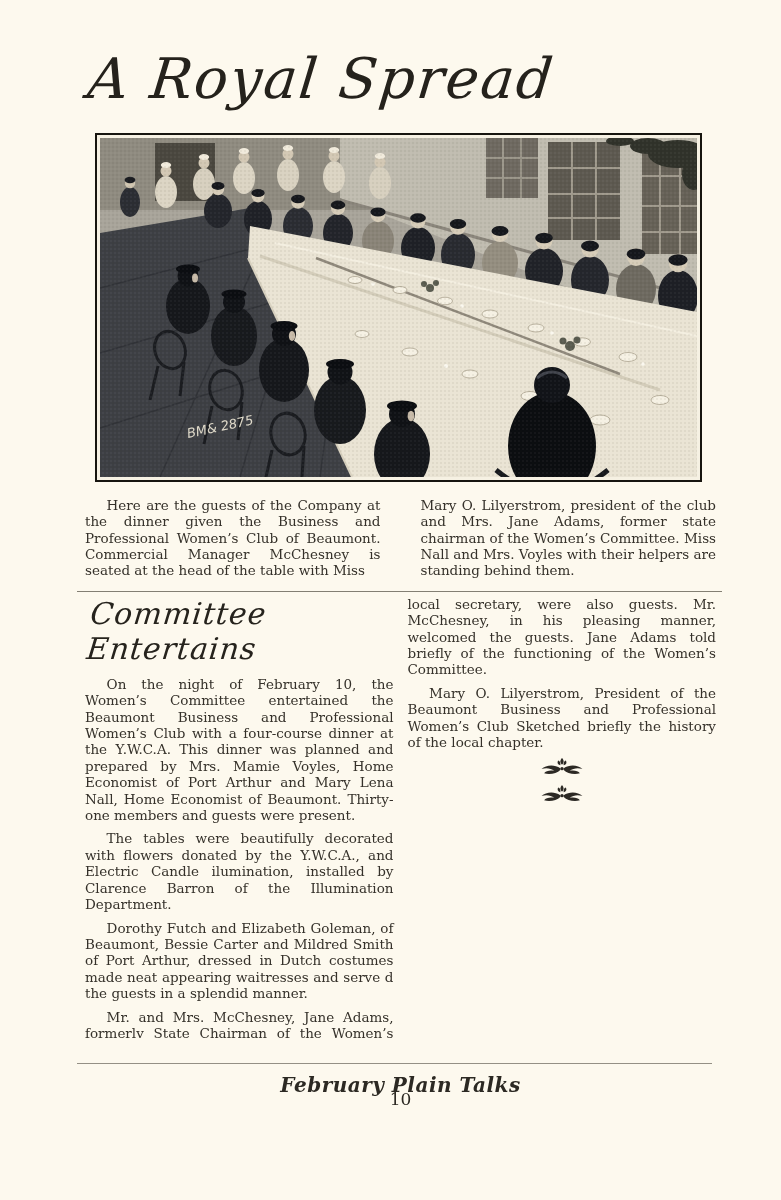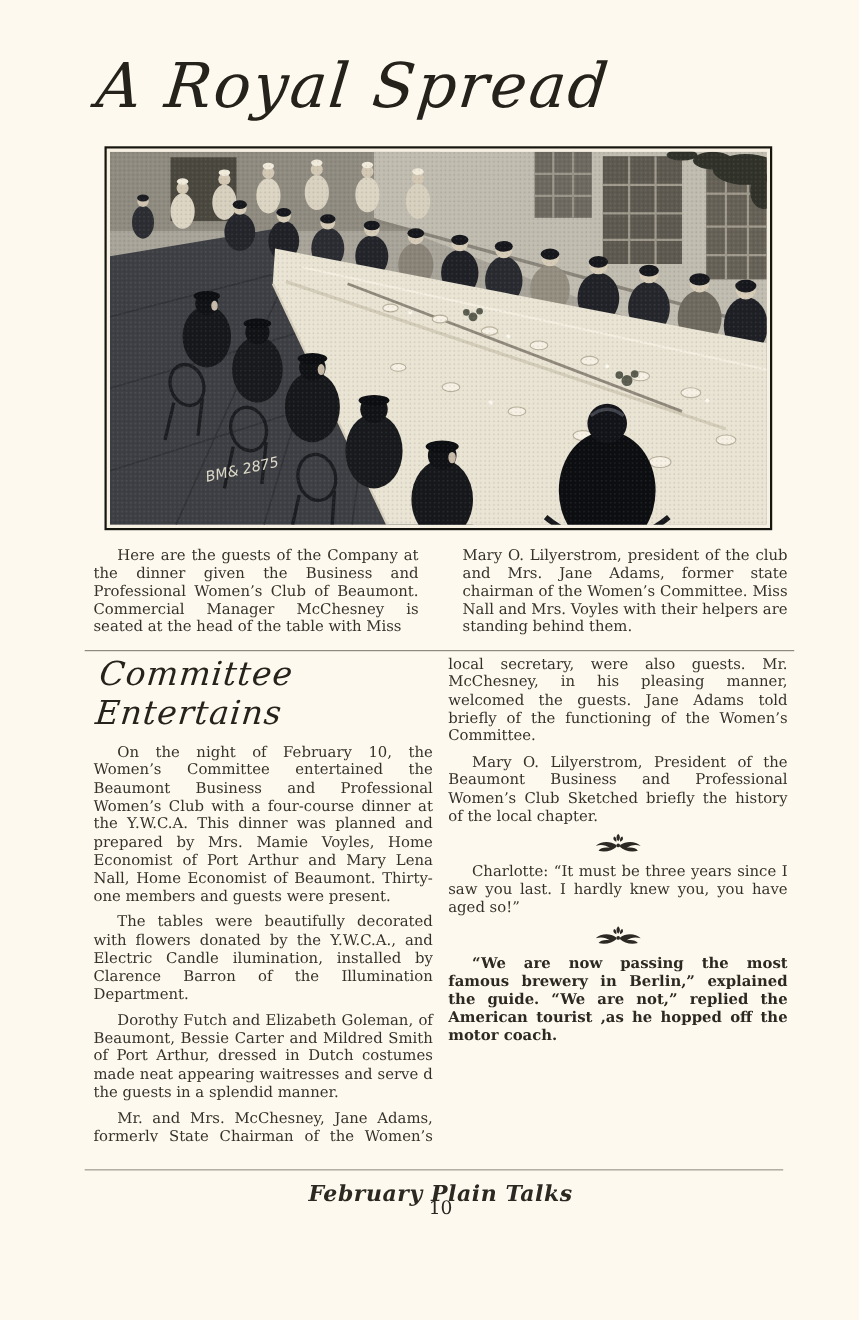--- a/index.html
+++ b/index.html
@@ -324,36 +324,34 @@
             <path d="M27 1 c-2.5 2.5 -2.5 5.5 0 8 c2.5 -2.5 2.5 -5.5 0 -8z"></path>
             <path d="M22.5 4 c-1.5 2.5 -0.5 4.5 2.5 5.5 c0.5 -3 -0.5 -5 -2.5 -5.5z"></path>
             <path d="M31.5 4 c1.5 2.5 0.5 4.5 -2.5 5.5 c-0.5 -3 0.5 -5 2.5 -5.5z"></path>
             <circle cx="27" cy="13.5" r="2"></circle>
             <path d="M25 13 C18 8 8 9 3 14 C8 12 14 13 18 16 C13 15 8 16 6 19 C13 21 21 19 25 15 Z"></path>
             <path d="M29 13 C36 8 46 9 51 14 C46 12 40 13 36 16 C41 15 46 16 48 19 C41 21 33 19 29 15 Z"></path>
           </g>
         </svg>
       </div>
 
-      <p class="indent">Charlotte: “It must be three years since I saw you last. I hardly knew you, you have aged so!”</p>
 
       <div class="ornament">
         <svg viewBox="0 0 54 22" width="46" height="19" xmlns="http://www.w3.org/2000/svg">
           <g fill="#2c2924">
             <path d="M27 1 c-2.5 2.5 -2.5 5.5 0 8 c2.5 -2.5 2.5 -5.5 0 -8z"></path>
             <path d="M22.5 4 c-1.5 2.5 -0.5 4.5 2.5 5.5 c0.5 -3 -0.5 -5 -2.5 -5.5z"></path>
             <path d="M31.5 4 c1.5 2.5 0.5 4.5 -2.5 5.5 c-0.5 -3 0.5 -5 2.5 -5.5z"></path>
             <circle cx="27" cy="13.5" r="2"></circle>
             <path d="M25 13 C18 8 8 9 3 14 C8 12 14 13 18 16 C13 15 8 16 6 19 C13 21 21 19 25 15 Z"></path>
             <path d="M29 13 C36 8 46 9 51 14 C46 12 40 13 36 16 C41 15 46 16 48 19 C41 21 33 19 29 15 Z"></path>
           </g>
         </svg>
       </div>
 
-      <p class="indent bold">“We are now passing the most famous brewery in Berlin,” explained the guide. “We are not,” replied the American tourist ,as he hopped off the motor coach.</p>
     </div>
   </section>
 
   <footer>
     <span class="topline"></span>
     <span class="journal">February Plain Talks</span>
     <span class="pagenum">10</span>
   </footer>
 
 </div>

